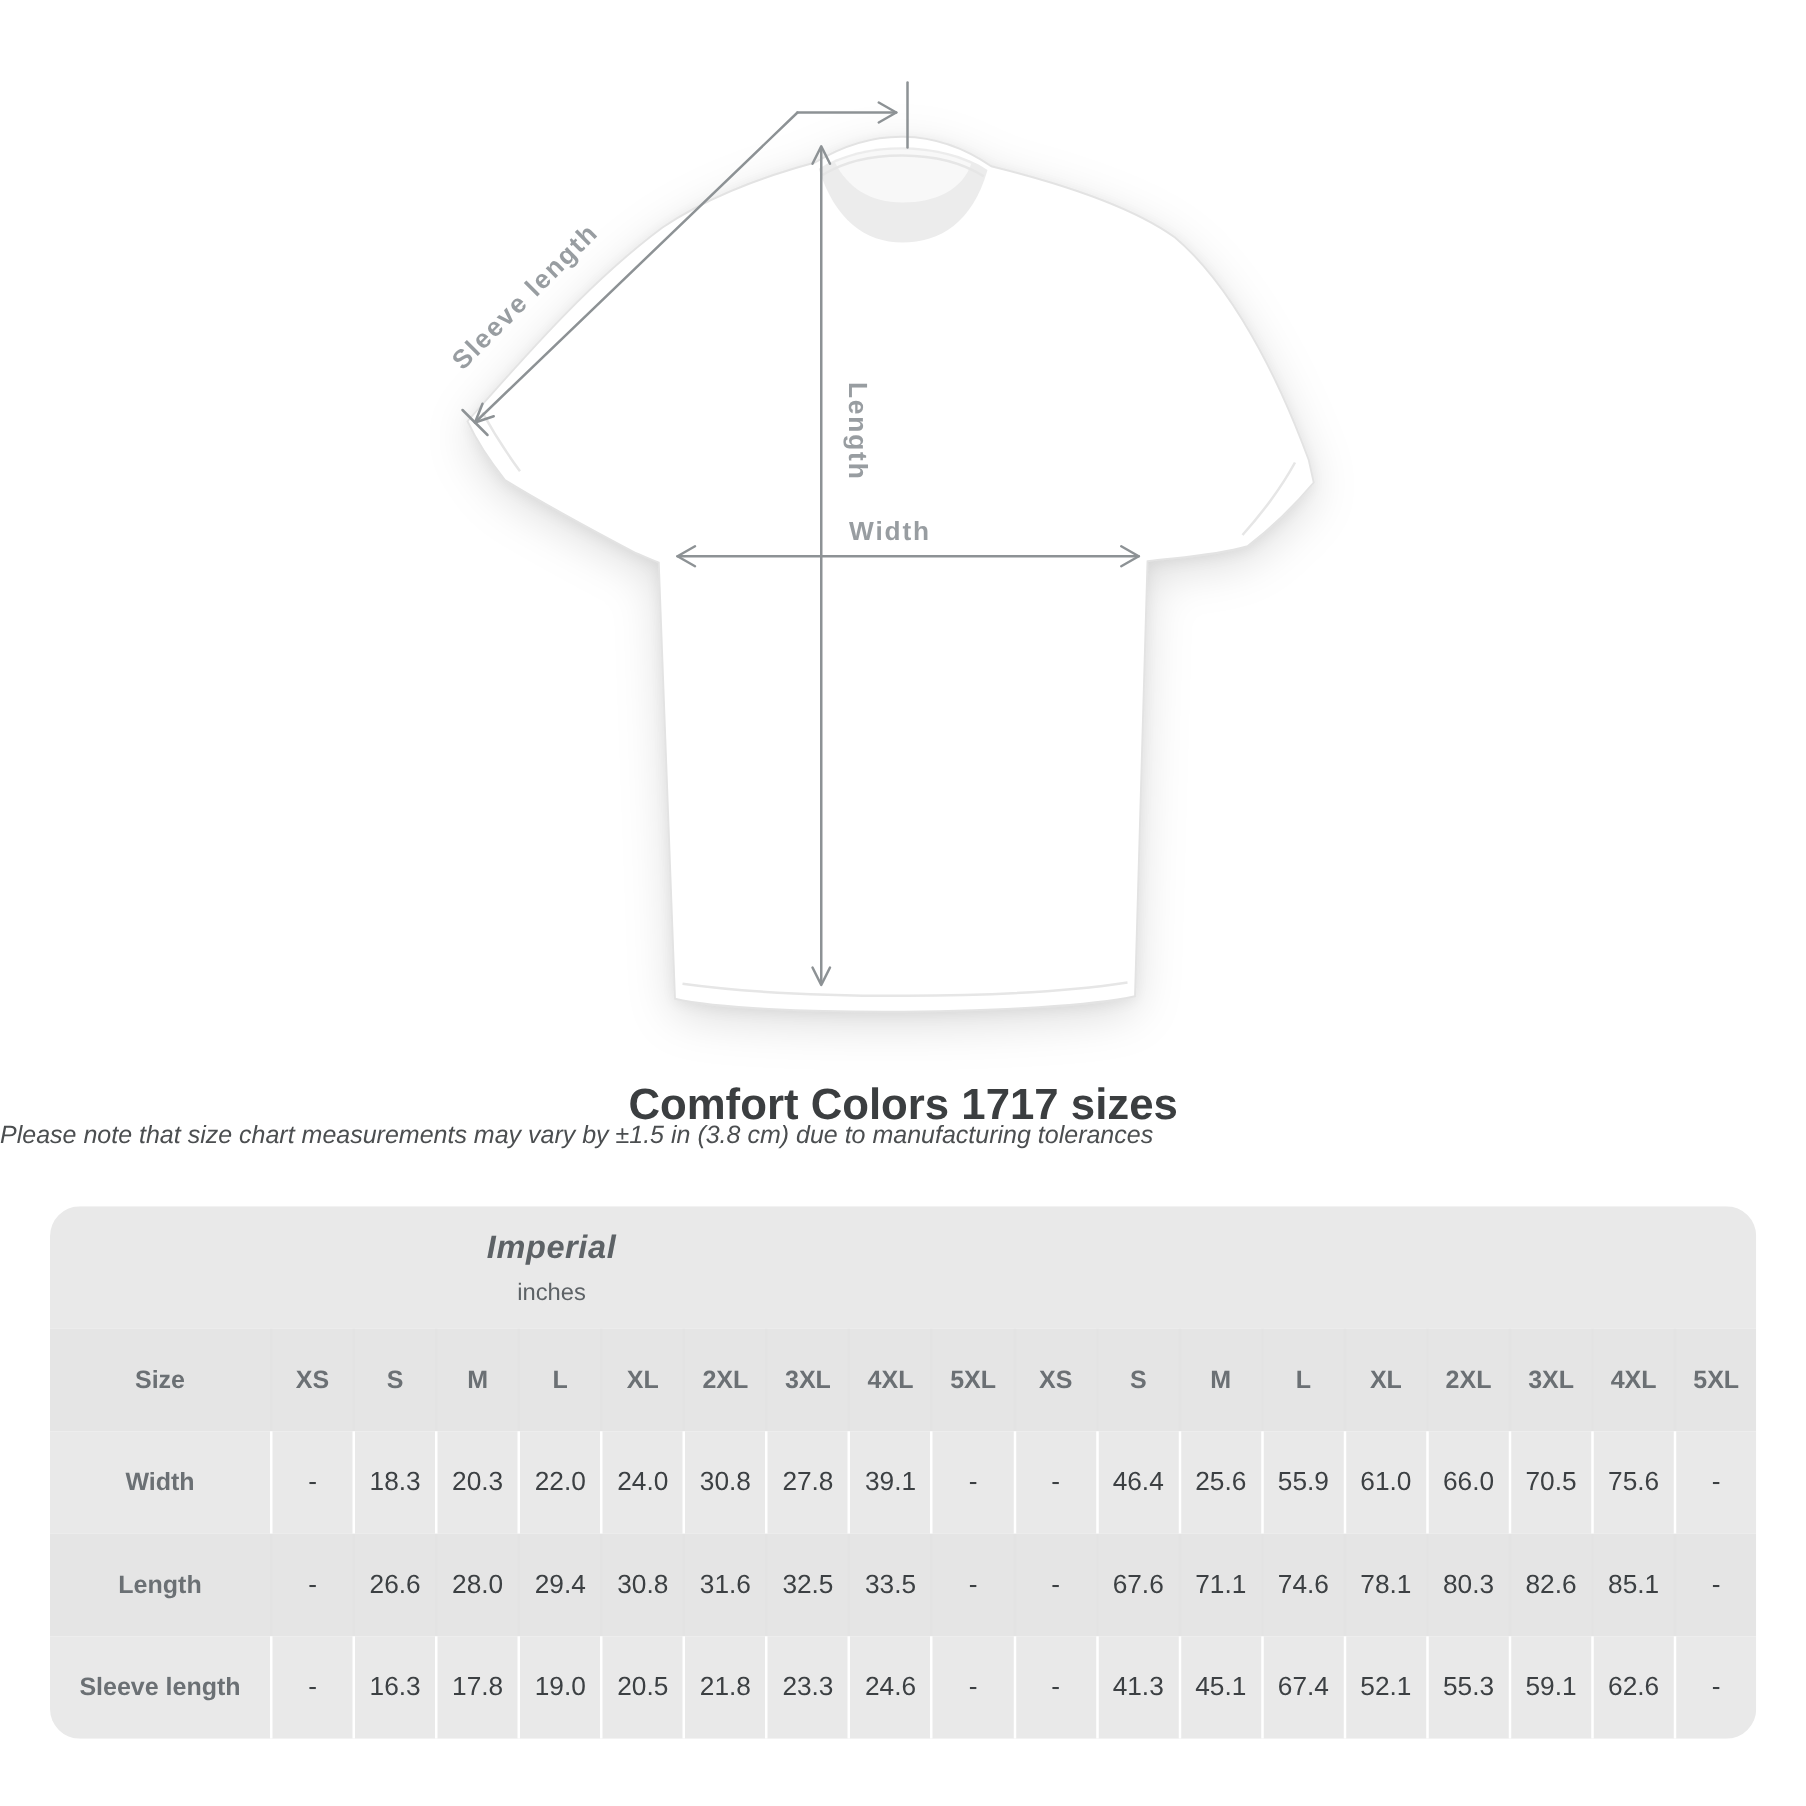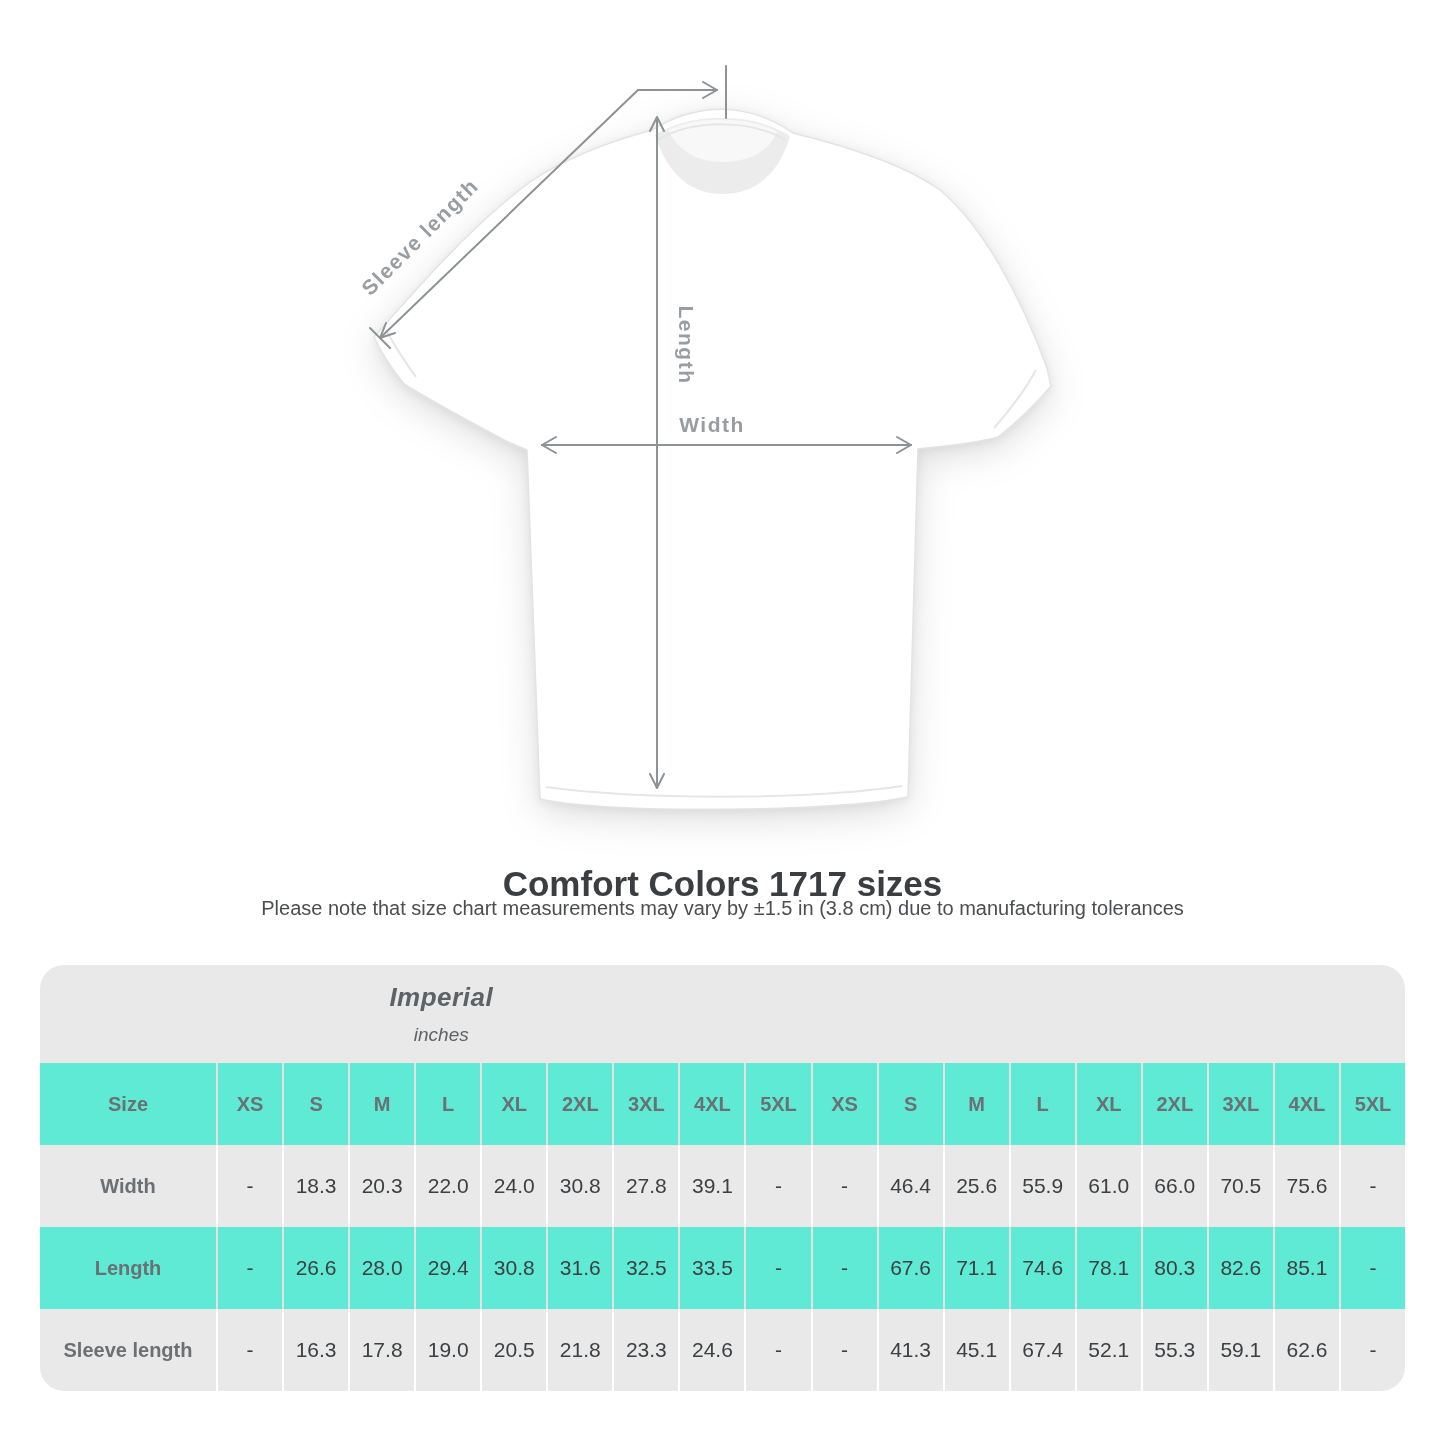--- a/index.html
+++ b/index.html
@@ -17,41 +17,41 @@
   .meas { fill:none; stroke:#8d9295; stroke-width:2; stroke-linecap:round; stroke-linejoin:round; }
   .meas-label { fill:#989da1; font-weight:bold; font-size:21px; letter-spacing:1.5px; }
 
   
   .chart-title {
     position:absolute; left:0; top:846px; width:100%;
     text-align:center; font-size:35px; font-weight:bold; color:#3b3e40;margin-top:18px;
   }
   .chart-note {
     position:absolute; left:0; top:897px; width:100%;
-    text-align:center; font-size:20px; color:#4b4e50;
+    font-style:italic; font-size:20px; color:#4b4e50;
   }
 
   
   .size-table {
     position:absolute; left:40px; top:965px; width:1365px;
     border-radius:24px; overflow:hidden; background:#ffffff;
   }
   .band {
     height:98px; background:#e9e9e9;
     display:grid; grid-template-columns:176px repeat(18, 1fr);
   }
   .band-cell { display:flex; flex-direction:column; align-items:center; justify-content:center;margin-left:32px; }
   .band-cell.imperial { grid-column:1 / 11; }
   .band-cell.metric   { grid-column:11 / 20; }
   .band-title { font-size:26px; font-weight:bold; font-style:italic; color:#5d6266; letter-spacing:.5px; }
-  .band-unit  { font-size:19px; font-style:italic; color:#5d6266; margin-top:11px; }
+  .band-unit  { font-size:19px; color:#5d6266; margin-top:11px; }
 
   .trow {
     display:grid; grid-template-columns:176px repeat(18, 1fr);
-    height:82px; background:#5eead4; --sep:#e3e3e3;
+    height:82px; background:#e5e5e5; --sep:#e3e3e3;
   }
   .trow.gray { background:#e9e9e9; --sep:#ffffff; }
   .cell { display:flex; align-items:center; justify-content:center; }
   .cell:not(:first-child) { border-left:2px solid var(--sep); }
   .cell.row-label, .cell.col-head { font-weight:bold; font-size:20px; color:#6b7074; }
   .cell.value { font-size:21px; color:#3c4043; }
 </style>
 </head>
 <body>
 

